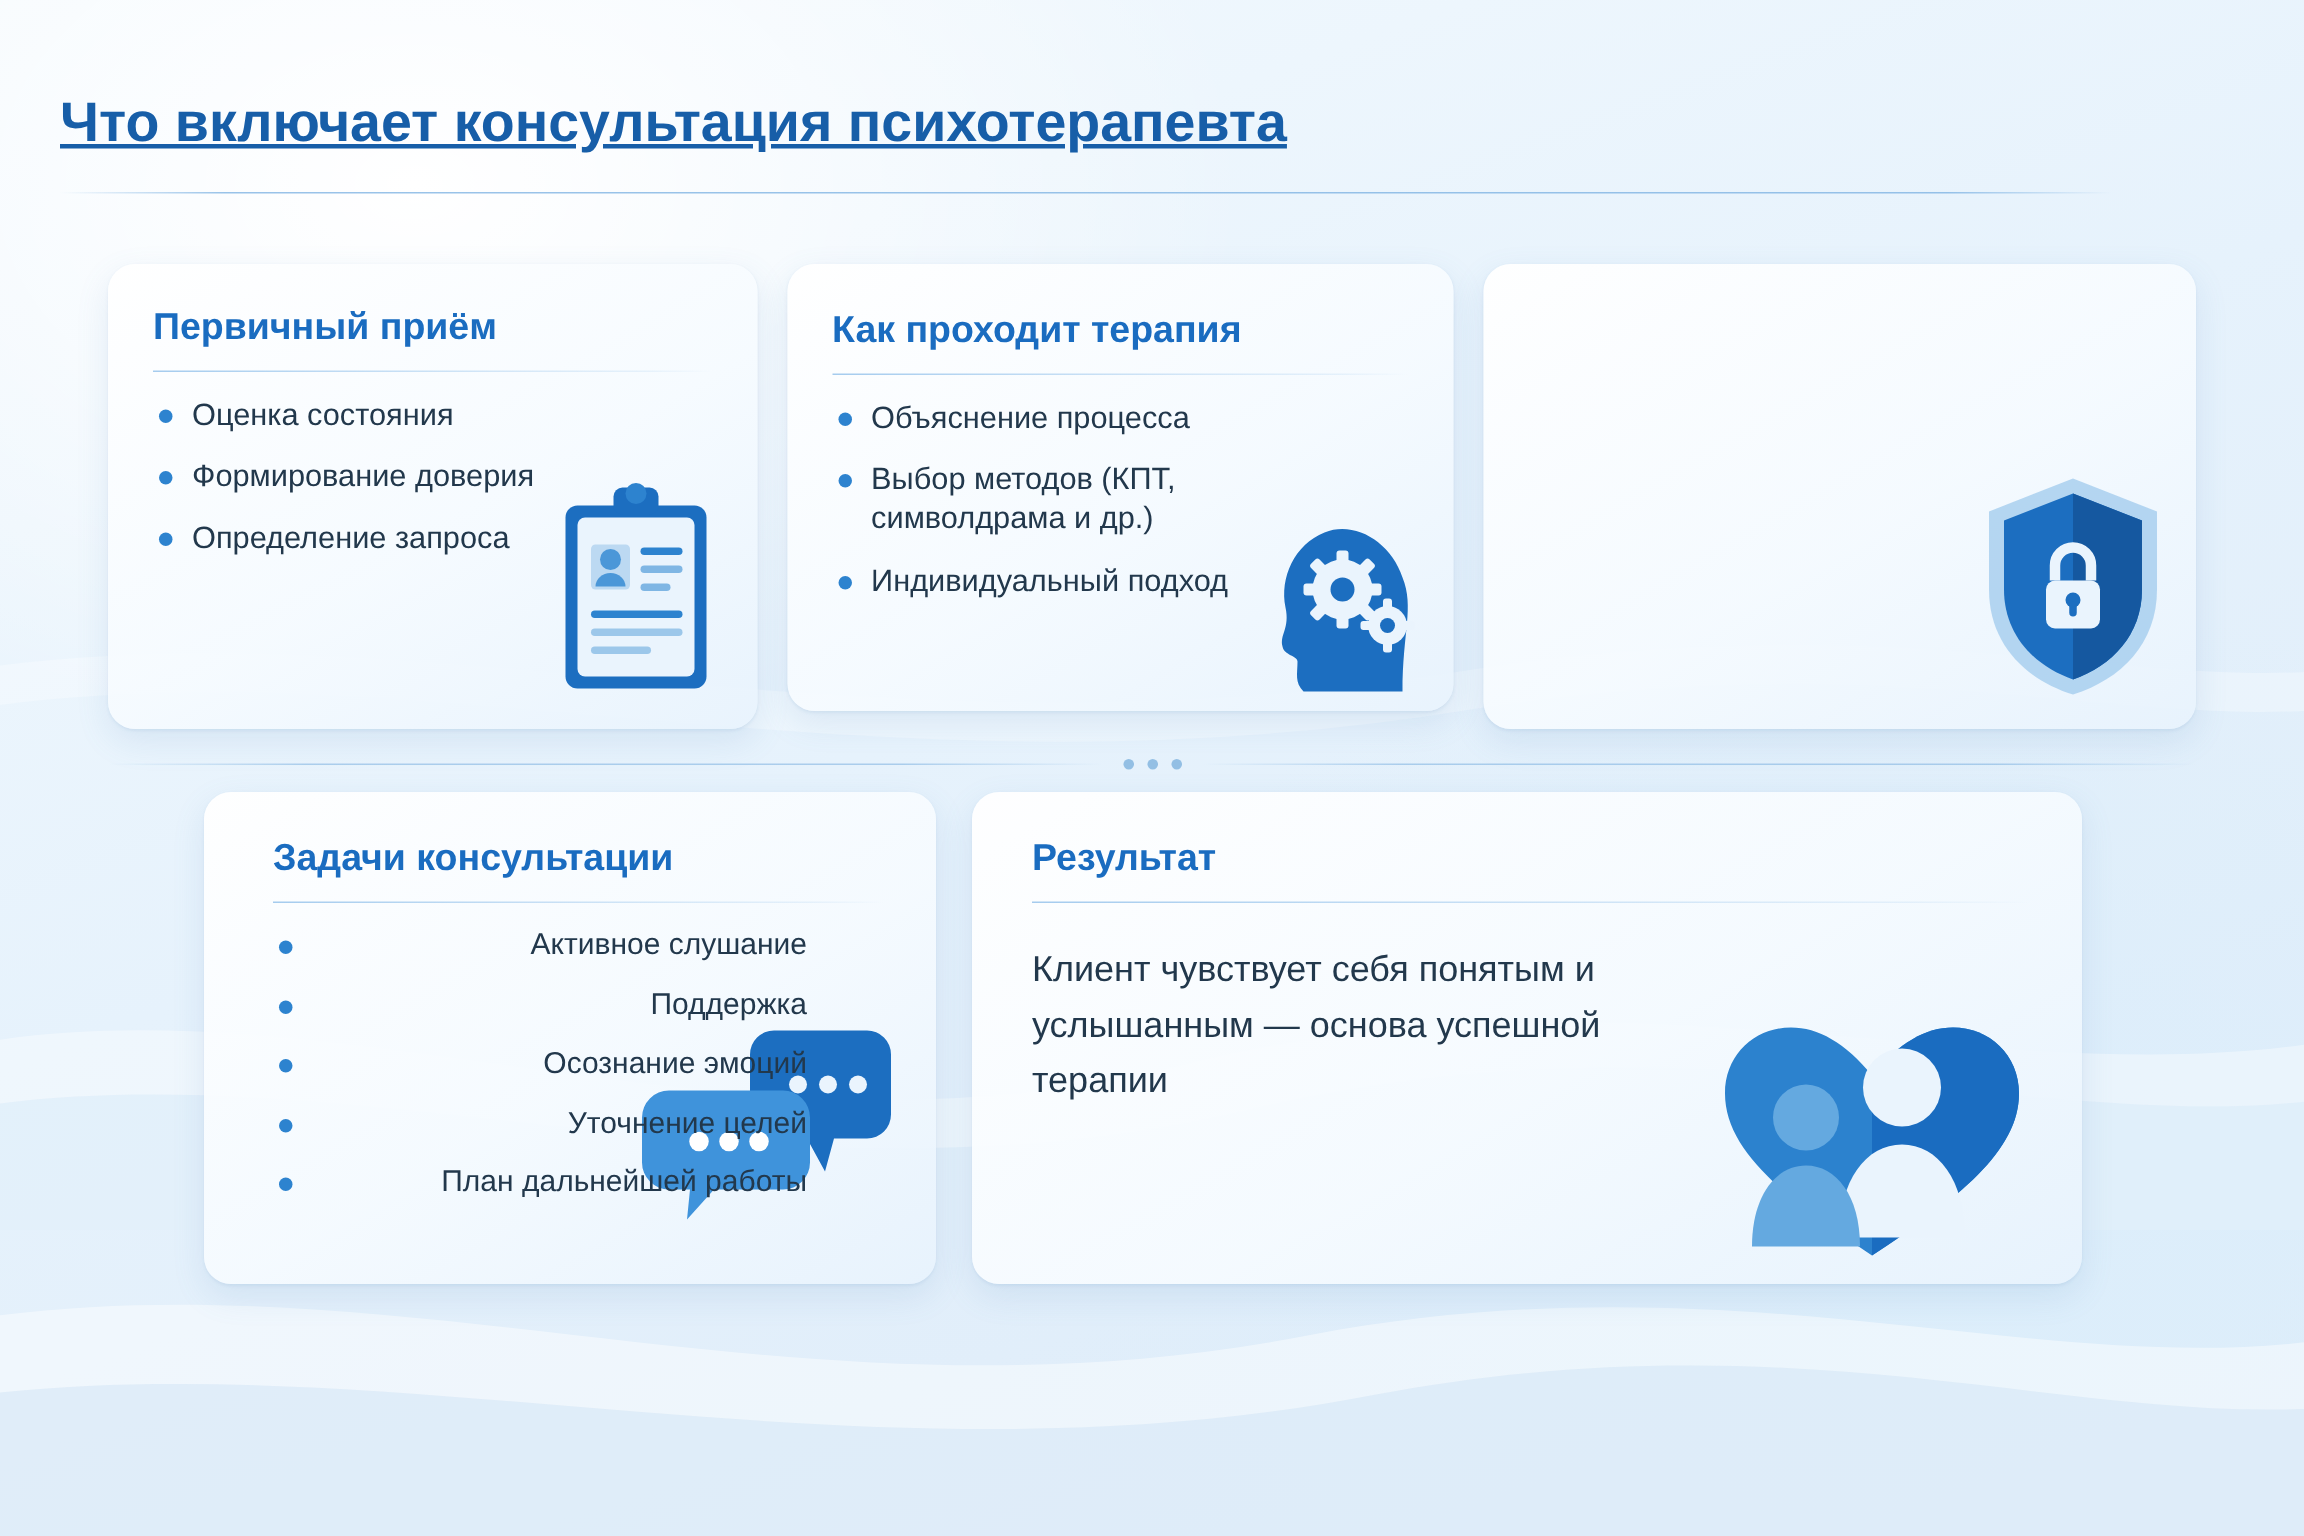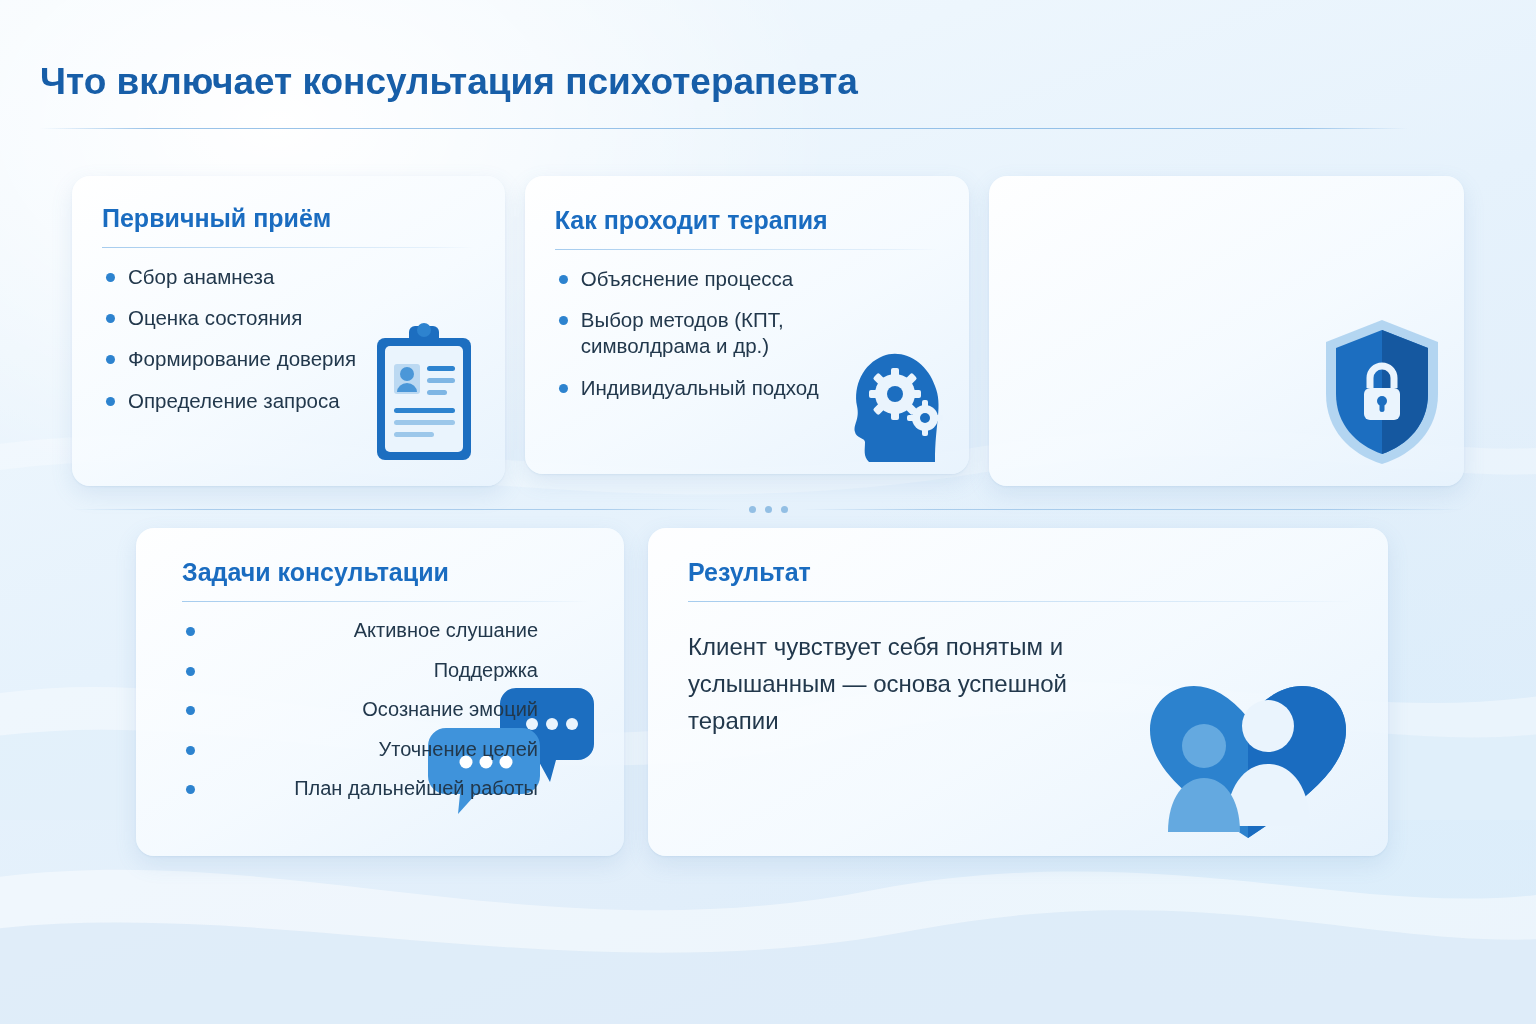--- a/index.html
+++ b/index.html
@@ -78,20 +78,21 @@
     left: 16px; top: 0; width: 14px; height: 46px;
   }
   .logo .plus::after {
     left: 0; top: 16px; width: 46px; height: 14px;
   }
   .title {
     font-size: 37px;
     font-weight: bold;
     color: #175ea8;
     white-space: nowrap;
+    text-decoration: underline;
   }
   .header-rule {
     position: absolute;
     top: 128px;
     left: 40px;
     right: 128px;
     height: 1px;
     background: linear-gradient(90deg, rgba(120,175,225,.0) 0%, rgba(120,175,225,.75) 8%, rgba(120,175,225,.75) 92%, rgba(120,175,225,0) 100%);
   }
 
@@ -245,21 +246,20 @@
   </div>
   <div class="header-rule"></div>
 
   <div class="row row-top">
 
     <div class="card card-1">
       <div class="card-inner">
         <h2>Первичный приём</h2>
         <div class="rule"></div>
         <ul class="bullets">
-          <li>Сбор анамнеза</li>
           <li>Оценка состояния</li>
           <li>Формирование доверия</li>
           <li>Определение запроса</li>
         </ul>
       </div>
       <div class="art art-clipboard">
         <svg width="130" height="150" viewBox="0 0 130 150">
           <rect x="18" y="18" width="94" height="122" rx="8" fill="#1c6ec0"></rect>
           <rect x="26" y="26" width="78" height="106" rx="5" fill="#eaf4fd"></rect>
           <rect x="50" y="6" width="30" height="18" rx="6" fill="#1c6ec0"></rect>

